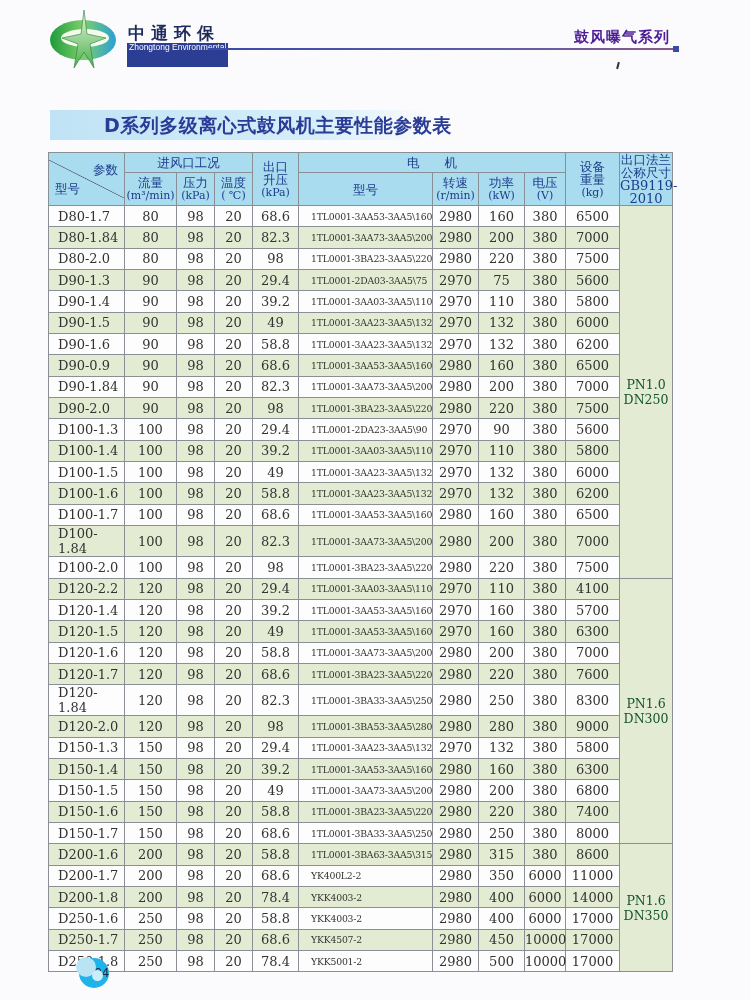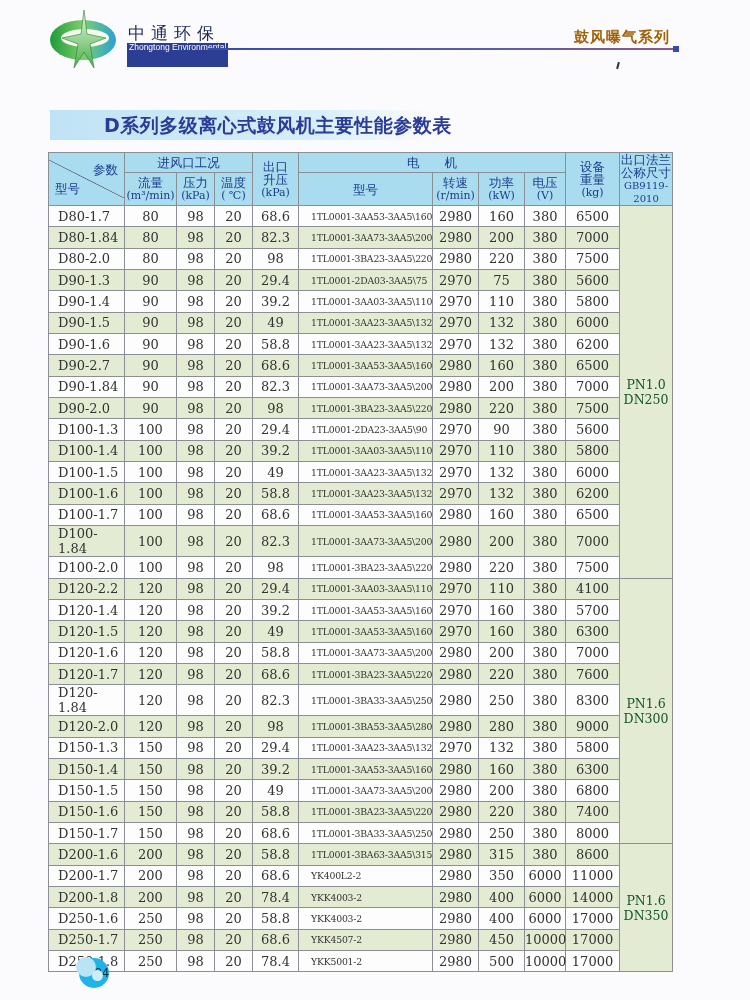--- a/index.html
+++ b/index.html
@@ -2,37 +2,37 @@
 <html><head>
 <meta charset="utf-8">
 <style>
   * { box-sizing: border-box; margin: 0; padding: 0; }
   html, body { width: 750px; height: 1000px; background: #fbfbfd; overflow: hidden; }
   body { font-family: "DejaVu Serif", "Liberation Serif", serif; color: #2a2a2a; position: relative; }
 
   
   .header { position: absolute; left: 0; top: 0; width: 750px; height: 60px; }
   .logo { position: absolute; left: 48px; top: 8px; width: 72px; height: 62px; }
-  .brand-cn { position: absolute; left: 128px; top: 22px; font-family: "DejaVu Sans", sans-serif; font-size: 17px; letter-spacing: 6px; color: #1e2a5a; font-weight: normal; }
+  .brand-cn { position: absolute; left: 128px; top: 22px; font-family: "DejaVu Sans", sans-serif; font-size: 17px; letter-spacing: 6px; color: #1e2a5a; font-weight: bold; }
   .brand-en { position: absolute; left: 127px; top: 43px; background: #2c3e94; color: #ffffff; font-family: "Liberation Sans", sans-serif; font-size: 8.5px; padding: 0 2px; line-height: 9px; height: 24px; }
   .header-rule { position: absolute; left: 208px; top: 48px; width: 467px; height: 2px; background: linear-gradient(90deg, #3a4aa8, #5c5ca8 60%, #8a5a8a); }
   .header-rule-end { position: absolute; left: 673px; top: 46px; width: 6px; height: 6px; background: #3a4aa8; }
-  .series-label { position: absolute; right: 80px; top: 28px; font-family: "DejaVu Sans", sans-serif; font-weight: bold; font-size: 15px; color: #a16207; letter-spacing: 1px; }
+  .series-label { position: absolute; right: 80px; top: 28px; font-family: "DejaVu Sans", sans-serif; font-weight: bold; font-size: 15px; color: #4c1d95; letter-spacing: 1px; }
 
   
   .title-bar { position: absolute; left: 50px; top: 110px; width: 380px; height: 30px;
     background: linear-gradient(90deg, #bfe3f5 0%, #d6eefa 70%, rgba(230,245,252,0) 100%); }
   .title-text { position: absolute; left: 60px; top: 113px; font-family: "DejaVu Sans", sans-serif; font-weight: bold; font-size: 19px; color: #2a3c96; letter-spacing: 0.5px; margin-left: 44px; }
 
   
   .tbl { position: absolute; left: 48px; top: 152px; width: 624px; border-collapse: collapse; table-layout: fixed; }
   .tbl th, .tbl td { border: 1px solid #8a8f96; text-align: center; vertical-align: middle; padding: 0; }
   .tbl thead th { background: #a9dcef; color: #1d3c8c; font-weight: normal; font-size: 12.5px; line-height: 13px; }
   .tbl thead .sm { font-size: 11px; }
-  .tbl thead .xs { font-size: 10px; }
+  .tbl thead .xs { font-size: 13px; }
   .tbl tbody td { height: 21.35px; font-size: 13px; color: #333; }
   .tbl tbody tr.alt td { background: #e3ecd2; }
   .tbl tbody tr.plain td { background: #fdfdfd; }
   .tbl tbody td.model { text-align: left; padding-left: 9px; }
   .tbl tbody td.motor { text-align: left; padding-left: 12px; font-size: 9.3px; letter-spacing: -0.2px; white-space: nowrap; overflow: hidden; }
   .tbl tbody td.flange { background: #e3ecd2 !important; font-size: 12.5px; line-height: 15px; color: #14532d; margin-top: 32px; }
   .diag { position: relative; height: 38px; background: linear-gradient(to top right, transparent calc(50% - 0.7px), #5a6070 50%, transparent calc(50% + 0.7px)); }
   .diag .tr { position: absolute; right: 6px; top: 3px; font-size: 12.5px; color: #1d3c8c; }
   .diag .bl { position: absolute; left: 6px; bottom: 3px; font-size: 12.5px; color: #1d3c8c; }
 
@@ -224,21 +224,21 @@
         <td>98</td>
         <td>20</td>
         <td>58.8</td>
         <td class="motor">1TL0001-3AA23-3AA5\132</td>
         <td>2970</td>
         <td>132</td>
         <td>380</td>
         <td>6200</td>
       </tr>
       <tr class="alt">
-        <td class="model">D90-2.7</td>
+        <td class="model">D90-0.9</td>
         <td>90</td>
         <td>98</td>
         <td>20</td>
         <td>68.6</td>
         <td class="motor">1TL0001-3AA53-3AA5\160</td>
         <td>2980</td>
         <td>160</td>
         <td>380</td>
         <td>6500</td>
       </tr>

